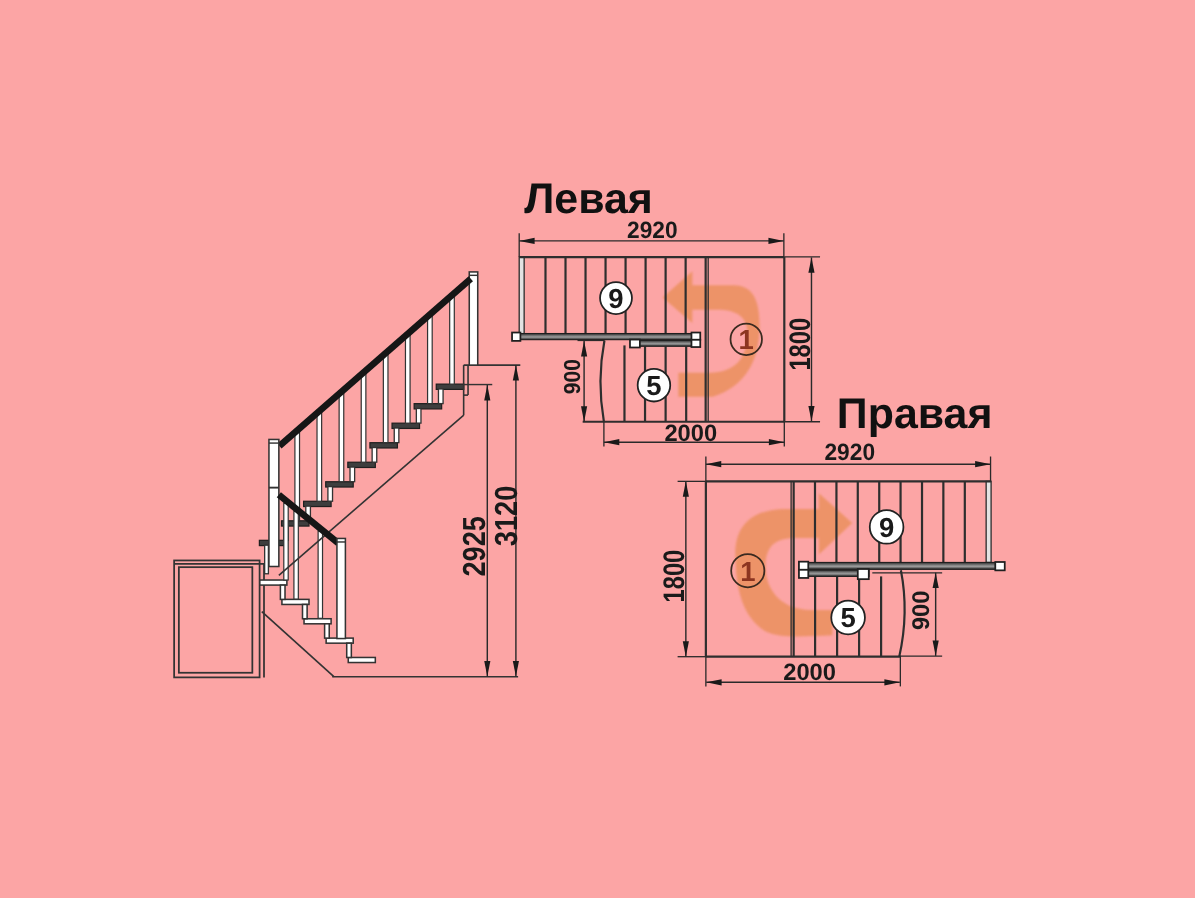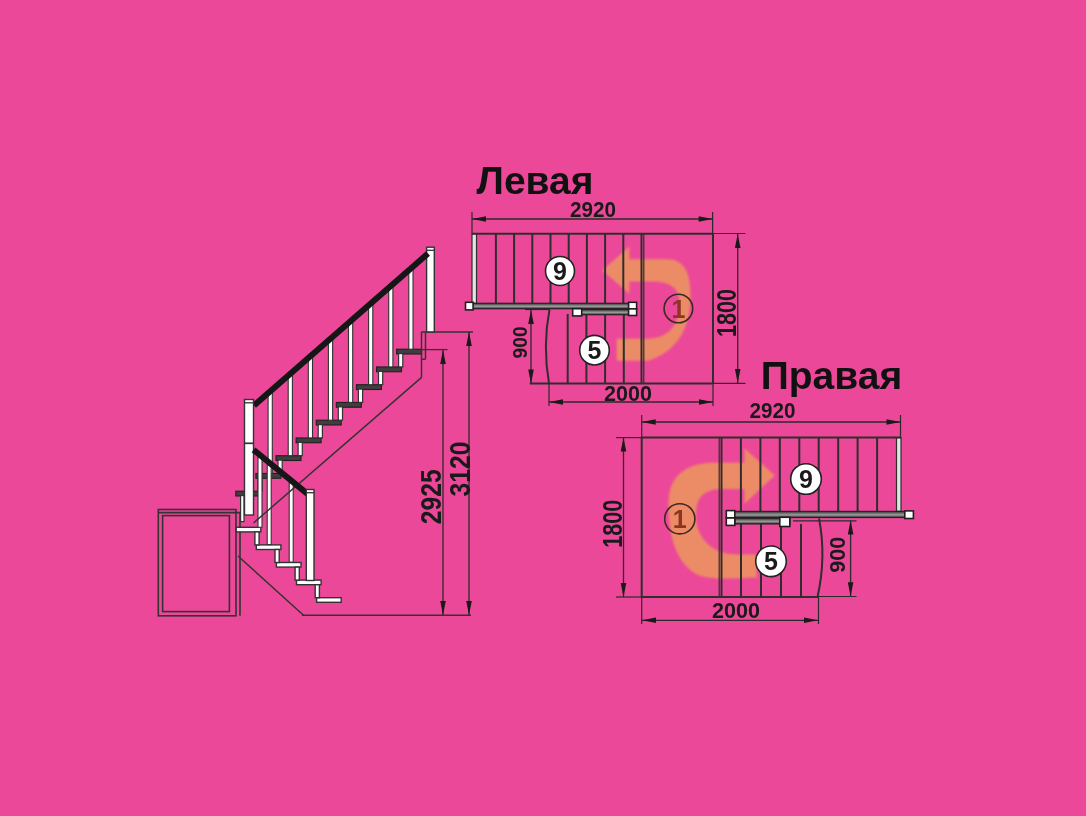--- a/index.html
+++ b/index.html
@@ -1,16 +1,16 @@
 <!DOCTYPE html>
 <html><head>
 <meta charset="utf-8">
 <style>
   html,body{margin:0;padding:0;background:#ffffff;}
-  .page{width:1086px;height:816px;position:relative;background:#ec4899;overflow:hidden;}
+  .page{width:1086px;height:816px;position:relative;background:#fca5a5;overflow:hidden;}
   text{font-family:"Liberation Sans",sans-serif;}
 </style>
 </head>
 <body>
 <div class="page">
 <svg width="1086" height="816" viewBox="0 0 1086 816">
 <defs>
   <linearGradient id="barg" x1="0" y1="0" x2="0" y2="1">
     <stop offset="0" stop-color="#2e2e2e"></stop>
     <stop offset="0.45" stop-color="#8a8a8a"></stop>

